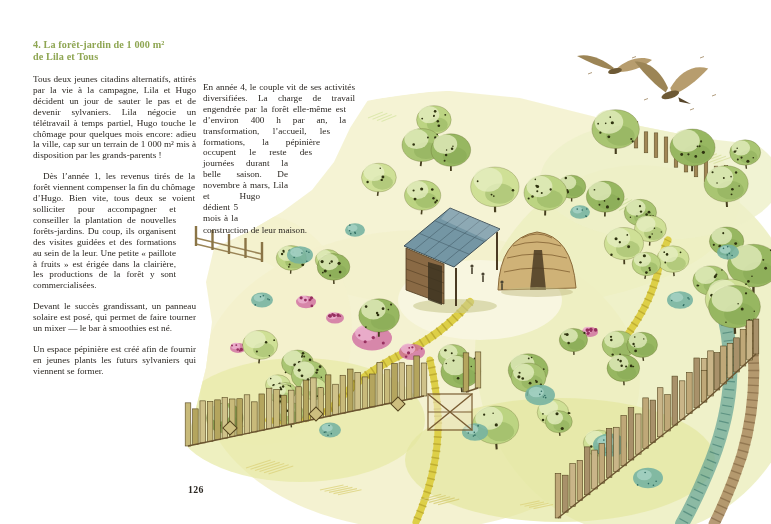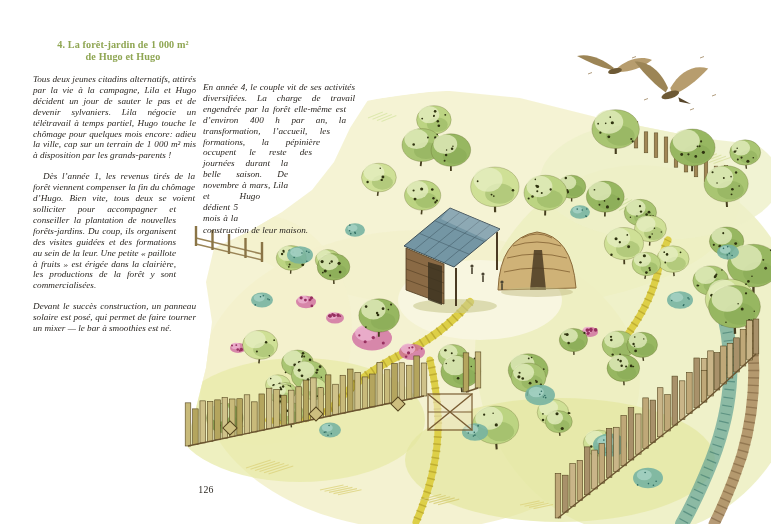--- a/index.html
+++ b/index.html
@@ -1,30 +1,30 @@
 <!DOCTYPE html>
 <html lang="fr"><head>
 <meta charset="utf-8">
 <style>
   html,body{margin:0;padding:0;background:#ffffff;}
   .page{position:relative;width:771px;height:524px;background:#ffffff;overflow:hidden;
         font-family:"Liberation Serif", serif;}
   .illustration{position:absolute;left:0;top:0;width:771px;height:524px;z-index:0;}
   .textlayer{position:absolute;left:0;top:0;width:771px;height:524px;z-index:1;pointer-events:none;}
   .heading{position:absolute;left:33px;top:39px;width:180px;color:#8fa653;
-           font-weight:bold;font-size:10.2px;line-height:12px;letter-spacing:.1px;text-align:center;}
+           font-weight:bold;font-size:10.2px;line-height:12px;letter-spacing:.1px;}
   .col{position:absolute;font-size:9.2px;line-height:10.9px;color:#2b2722;
        text-align:justify;hyphens:auto;-webkit-hyphens:auto;}
   .col1{left:33px;top:74px;width:163px;}
   .col2{left:203px;top:82px;width:153px;}
-  .col p{margin:0 0 10px 0;font-style:italic;}
+  .col p{margin:0 0 10px 0;}
   .col1 p:nth-of-type(2){text-indent:10px;}
   .fl{float:right;clear:right;}
-  .pageno{position:absolute;left:188px;top:484px;width:36px;text-align:center;
-          font-weight:normal;font-size:9.8px;color:#2b2722;letter-spacing:.3px;}
+  .pageno{position:absolute;left:188px;top:484px;width:36px;
+          font-weight:bold;font-size:9.8px;color:#2b2722;letter-spacing:.3px;}
 </style>
 </head>
 <body>
 
 <div class="page">
 
   <svg class="illustration" viewBox="0 0 771 524">
     <defs>
       <clipPath id="gardenClip">
         <polygon points="368,100 440,90 520,98 600,118 700,138 771,146 771,524 245,524 200,468 186,444 196,408 206,368 212,322 206,282 214,248 248,232 282,212 312,190 334,162 350,128"></polygon>
@@ -857,29 +857,30 @@
         <line x1="712" y1="96" x2="716" y2="94.5" stroke="#a89270" stroke-width="0.9"></line>
         <line x1="632" y1="58" x2="636" y2="56.5" stroke="#a89270" stroke-width="0.9"></line>
         <line x1="690" y1="110" x2="694" y2="108.5" stroke="#a89270" stroke-width="0.9"></line>
       </g>
   </svg>
 
   <div class="textlayer">
 
     <div class="heading">
       <div>4. La forêt-jardin de 1 000 m²</div>
-      <div>de Hugo et Hugo</div>
+      <div>de Lila et Tous</div>
     </div>
 
     <div class="col col1">
       <p>Tous deux jeunes citadins alternatifs, attirés par la vie à la campagne, Lila et Hugo décident un jour de sauter le pas et de devenir sylvaniers. Lila négocie un télétravail à temps partiel, Hugo touche le chômage pour quelques mois encore: adieu la ville, cap sur un terrain de 1 000 m² mis à disposition par les grands-parents !</p>
       <span class="fl" style="width:1px;height:33px"></span>
       <span class="fl" style="width:20px;height:87px"></span>
       <p>Dès l’année 1, les revenus tirés de la forêt viennent compenser la fin du chômage d’Hugo. Bien vite, tous deux se voient solliciter pour accompagner et conseiller la plantation de nouvelles forêts-jardins. Du coup, ils organisent des visites guidées et des formations au sein de la leur. Une petite « paillote à fruits » est érigée dans la clairière, les productions de la forêt y sont commercialisées.</p>
-      <p>Devant le succès construction, un panneau solaire est posé, qui permet de faire tourner un mixer — le bar à smoothies est né.</p>
+      <p>Devant le succès grandissant, un panneau solaire est posé, qui permet de faire tourner un mixer — le bar à smoothies est né.</p>
+      <p>Un espace pépinière est créé afin de fournir en jeunes plants les futurs sylvaniers qui viennent se former.</p>
     </div>
 
     <div class="col col2">
       <span class="fl" style="width:1px;height:22px"></span>
       <span class="fl" style="width:10px;height:22px"></span>
       <span class="fl" style="width:26px;height:11px"></span>
       <span class="fl" style="width:36px;height:11px"></span>
       <span class="fl" style="width:44px;height:11px"></span>
       <span class="fl" style="width:68px;height:33px"></span>
       <span class="fl" style="width:96px;height:11px"></span>

